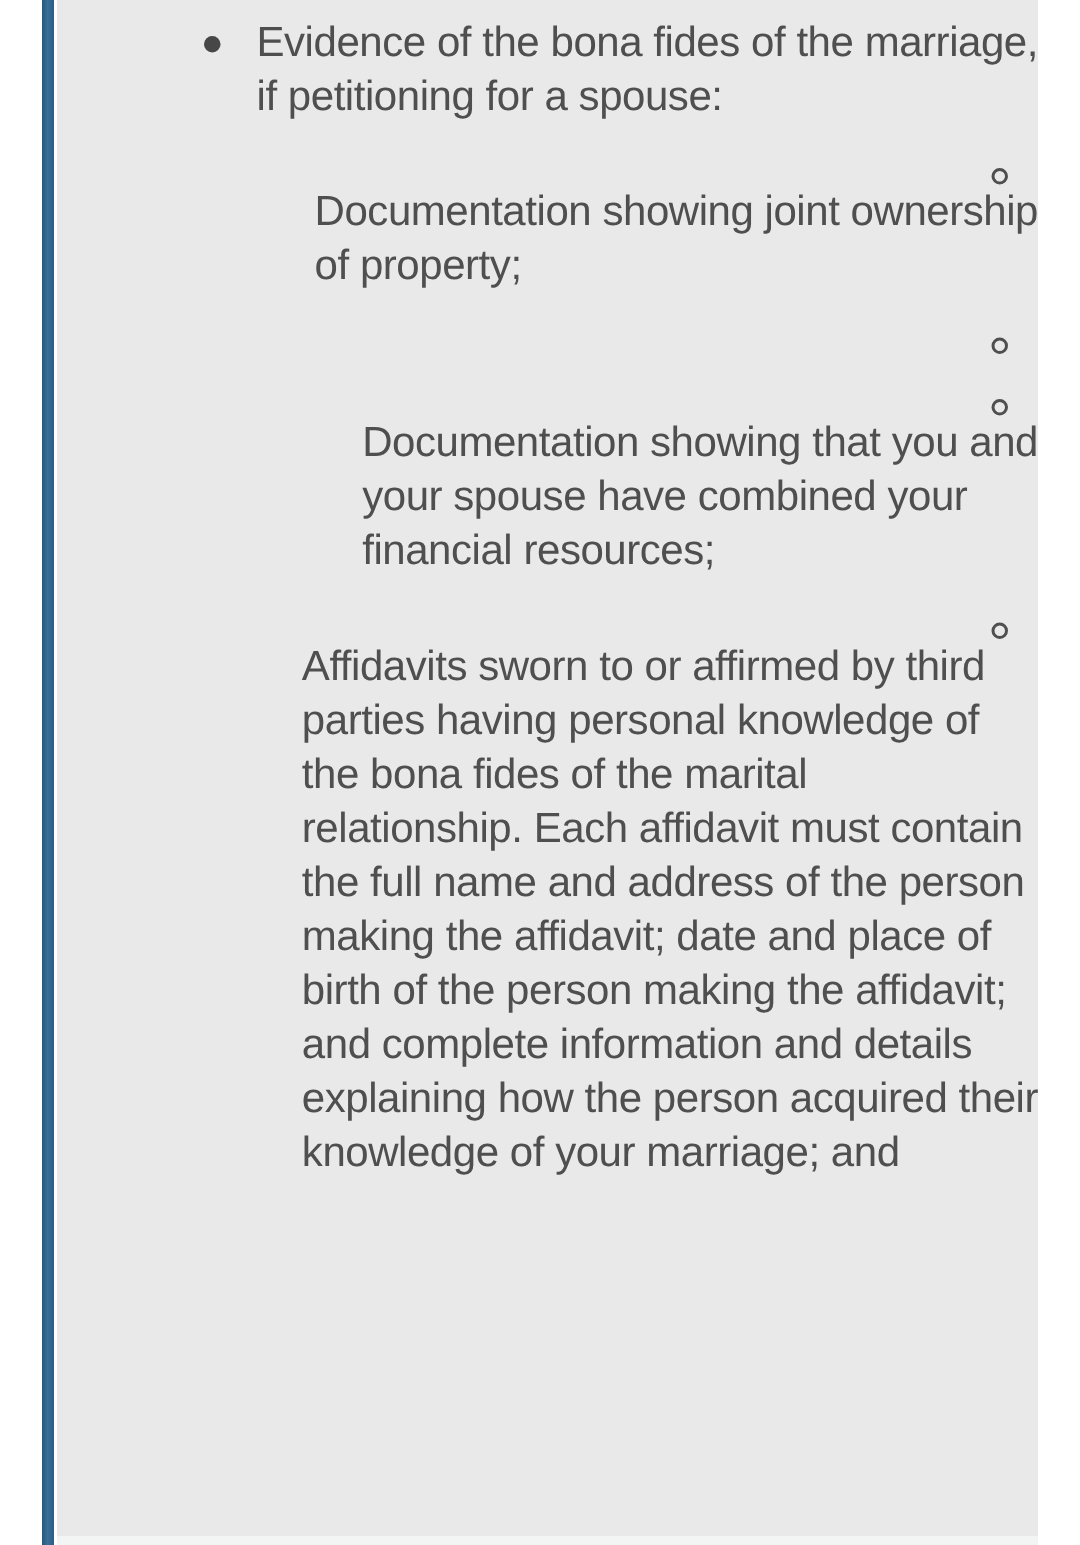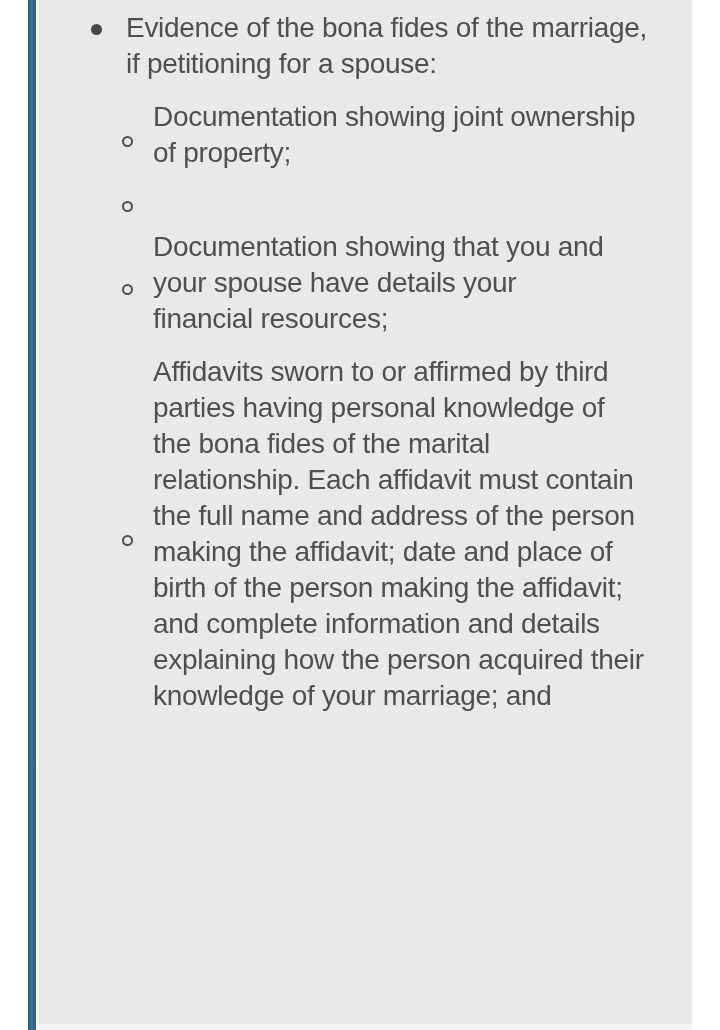--- a/index.html
+++ b/index.html
@@ -40,33 +40,35 @@
     left: 0;
     right: 0;
     bottom: 0;
     height: 6px;
     background: #f3f4f4;
   }
   .li1 {
     display: flex;
     align-items: flex-start;
     margin: 0 0 17px 0;
+    justify-content: flex-end;
   }
   .disc {
     flex: 0 0 auto;
     width: 11px;
     height: 11px;
     border-radius: 50%;
     background: #474747;
     margin: 14px 24px 0 53px;
   }
   .li2 {
     display: flex;
-    align-items: center;
+    align-items: flex-end;
     margin: 0 0 17px 0;
+    flex-direction: column;
   }
   .li2:last-child { margin-bottom: 0; }
   .ring {
     flex: 0 0 auto;
     width: 11px;
     height: 11px;
     border-radius: 50%;
     border: 2px solid #4f4f4f;
     box-sizing: border-box;
     background: transparent;
@@ -98,21 +100,21 @@
         <span class="ring"></span>
         <div class="t2">Documentation showing joint ownership
 of property;</div>
       </div>
       <div class="li2">
         <span class="ring"></span>
       </div>
       <div class="li2">
         <span class="ring"></span>
         <div class="t2">Documentation showing that you and
-your spouse have details your
+your spouse have combined your
 financial resources;</div>
       </div>
       <div class="li2">
         <span class="ring"></span>
         <div class="t2">Affidavits sworn to or affirmed by third
 parties having personal knowledge of
 the bona fides of the marital
 relationship. Each affidavit must contain
 the full name and address of the person
 making the affidavit; date and place of

